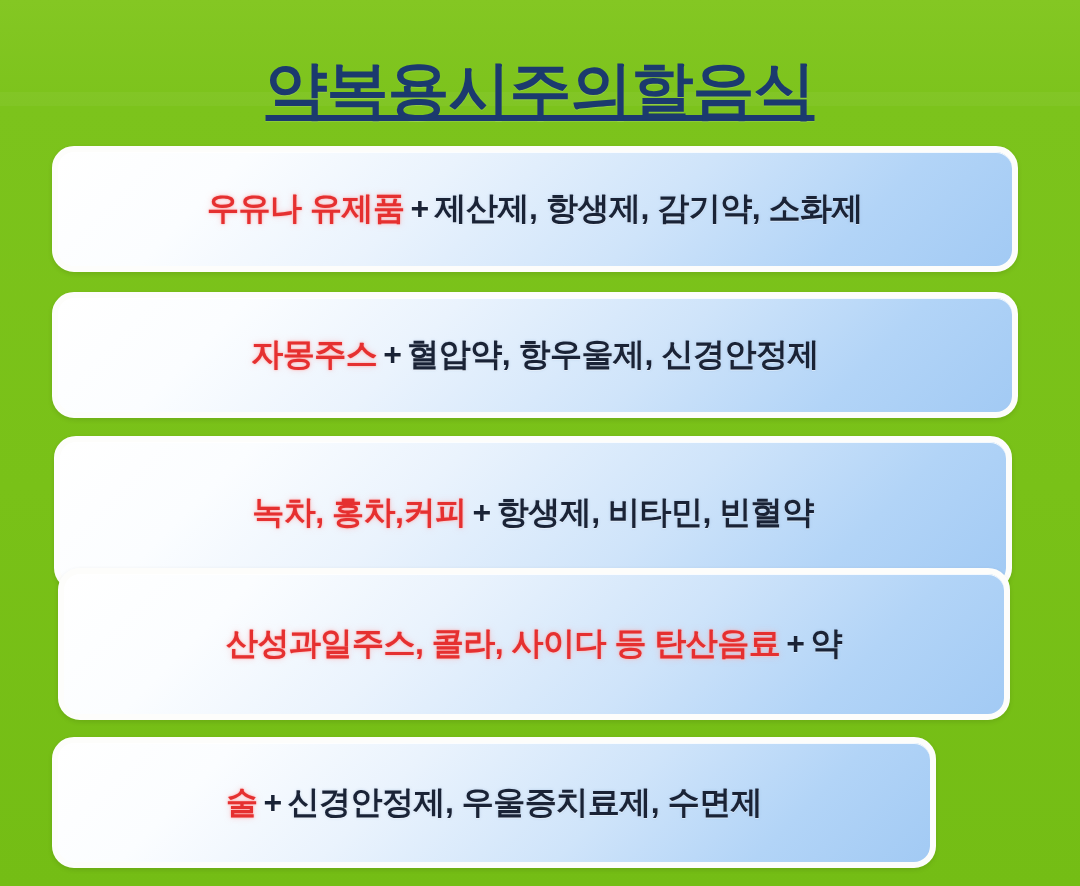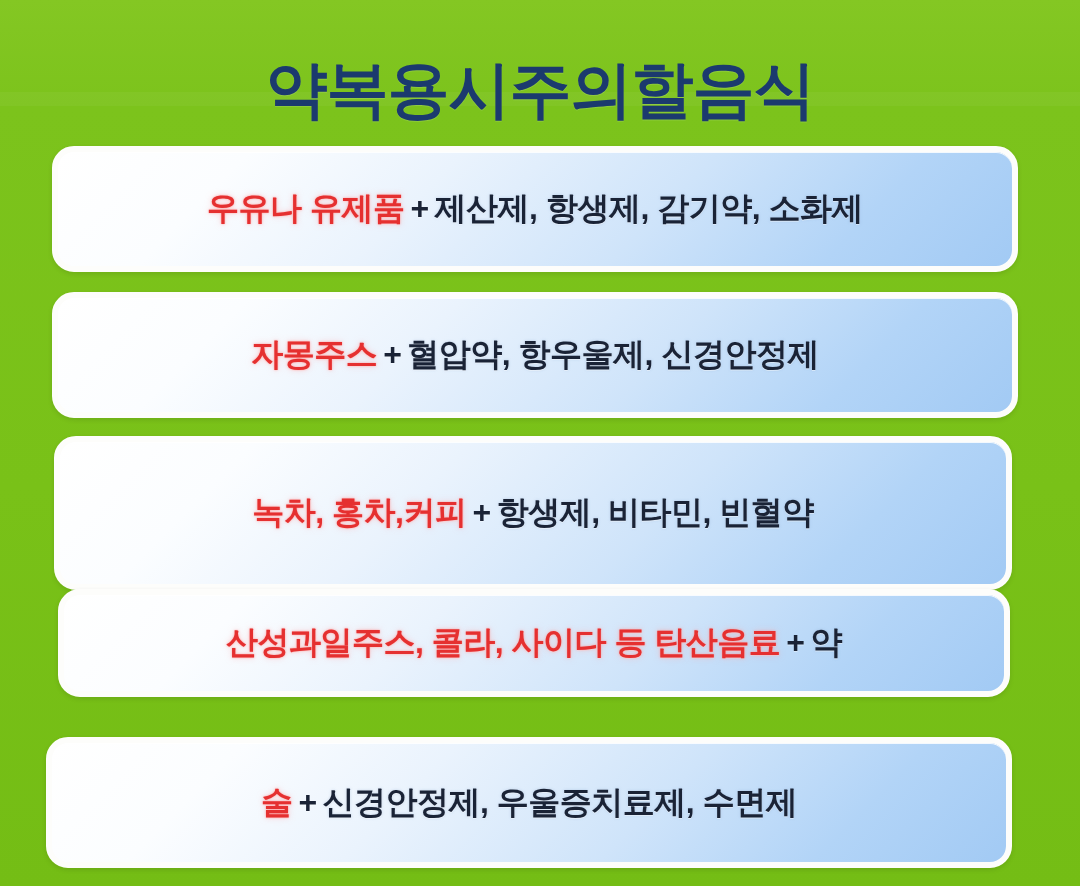--- a/index.html
+++ b/index.html
@@ -42,20 +42,21 @@
     top: 6px;
     width: 1080px;
     text-align: center;
     font-size: 62px;
     line-height: 84px;
     font-weight: 700;
     letter-spacing: -1px;
     color: #1b3a6e;
     text-shadow: 0 1px 0 rgba(255,255,255,0.12);
     white-space: nowrap;
+    text-decoration: underline;
   }
 
   .cards {
     position: absolute;
     left: 0;
     top: 140px;
     width: 1080px;
   }
 
   .card {
@@ -76,22 +77,22 @@
       inset 0 1px 0 rgba(255,255,255,0.85);
     display: flex;
     align-items: center;
     justify-content: center;
     overflow: hidden;
   }
 
   .card-1 { left: 52px;  top: 6px;   width: 966px; height: 126px; }
   .card-2 { left: 52px;  top: 152px; width: 966px; height: 126px; }
   .card-3 { left: 54px;  top: 296px; width: 958px; height: 154px; }
-  .card-4 { left: 58px;  top: 449px; width: 952px; height: 108px; }
-  .card-5 { left: 46px;  top: 597px; width: 966px; height: 131px; }
+  .card-4 { left: 58px;  top: 428px; width: 952px; height: 152px; }
+  .card-5 { left: 52px;  top: 597px; width: 884px; height: 131px; }
 
   .card-text {
     font-size: 32px;
     line-height: 1.18;
     font-weight: 700;
     letter-spacing: -0.5px;
     white-space: nowrap;
     text-align: center;
     padding: 0 14px;
   }

